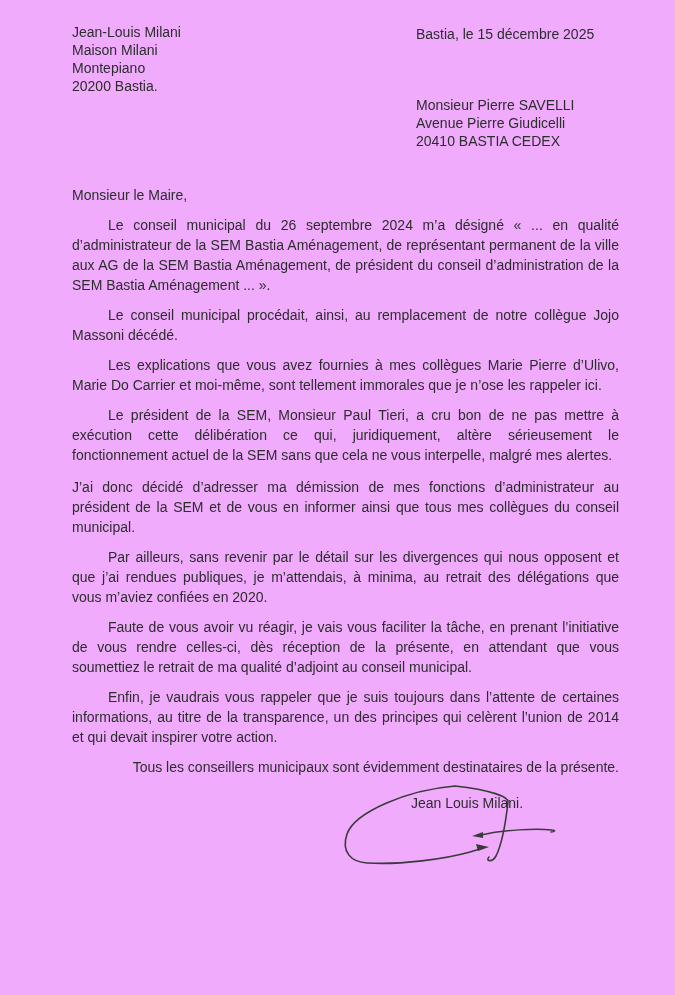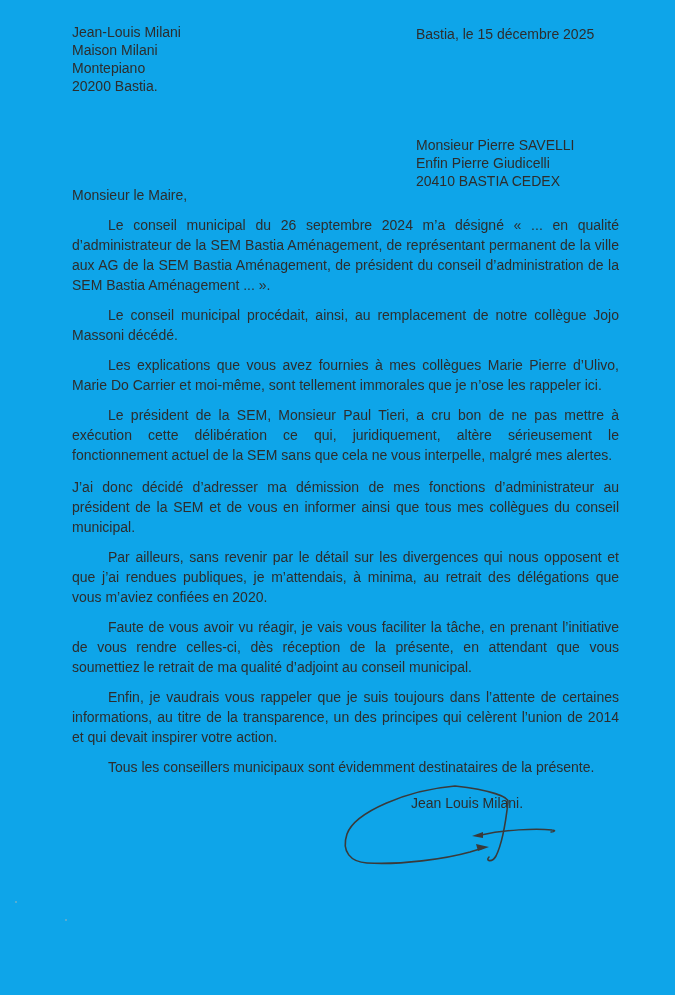--- a/index.html
+++ b/index.html
@@ -5,54 +5,54 @@
   html, body {
     margin: 0;
     padding: 0;
     background: #ffffff;
   }
   .page {
     position: relative;
     width: 675px;
     height: 995px;
     box-sizing: border-box;
-    background: #0ea5e9;
+    background: #f0abfc;
     color: #2d2d2d;
     font-family: "Liberation Sans", "DejaVu Sans", sans-serif;
     font-size: 14px;
     line-height: 20px;
     padding: 23px 56px 0 72px;
     overflow: hidden;
   }
 
   
   .header {
     position: relative;
     height: 162px;
   }
   .address-block {
     line-height: 18px;
     white-space: nowrap;
   }
   .sender { position: absolute; left: 0; top: 0; }
   .dateline { position: absolute; left: 344px; top: 1px; white-space: nowrap; }
-  .recipient { position: absolute; left: 344px; top: 73px; margin-top: 40px; }
+  .recipient { position: absolute; left: 344px; top: 73px; }
 
   
   .salutation { margin: 0; }
   .para {
     margin: 10px 0 0 0;
     text-align: justify;
     text-indent: 36px;
   }
   .para.cont {
     margin-top: 12px;
     text-indent: 0;
   }
-  .para.last-line { text-align: left; }
+  .para.last-line { text-align: right; }
 
   
   .signature-block {
     position: relative;
     height: 115px;
     margin-top: 5px;
   }
   .signature-name {
     position: absolute;
     left: 339px;
@@ -89,21 +89,21 @@
       <div>Jean-Louis Milani</div>
       <div>Maison Milani</div>
       <div>Montepiano</div>
       <div>20200 Bastia.</div>
     </div>
 
     <div class="dateline">Bastia, le 15 décembre 2025</div>
 
     <div class="address-block recipient">
       <div>Monsieur Pierre SAVELLI</div>
-      <div>Enfin Pierre Giudicelli</div>
+      <div>Avenue Pierre Giudicelli</div>
       <div>20410 BASTIA CEDEX</div>
     </div>
   </div>
 
   <p class="salutation">Monsieur le Maire,</p>
 
   <p class="para">Le conseil municipal du 26 septembre 2024 m’a désigné « ... en qualité d’administrateur de la SEM Bastia Aménagement, de représentant permanent de la ville aux AG de la SEM Bastia Aménagement, de président du conseil d’administration de la SEM Bastia Aménagement ... ».</p>
   <p class="para">Le conseil municipal procédait, ainsi, au remplacement de notre collègue Jojo Massoni décédé.</p>
   <p class="para">Les explications que vous avez fournies à mes collègues Marie Pierre d’Ulivo, Marie Do Carrier et moi-même, sont tellement immorales que je n’ose les rappeler ici.</p>
   <p class="para">Le président de la SEM, Monsieur Paul Tieri, a cru bon de ne pas mettre à exécution cette délibération ce qui, juridiquement, altère sérieusement le fonctionnement actuel de la SEM sans que cela ne vous interpelle, malgré mes alertes.</p>

